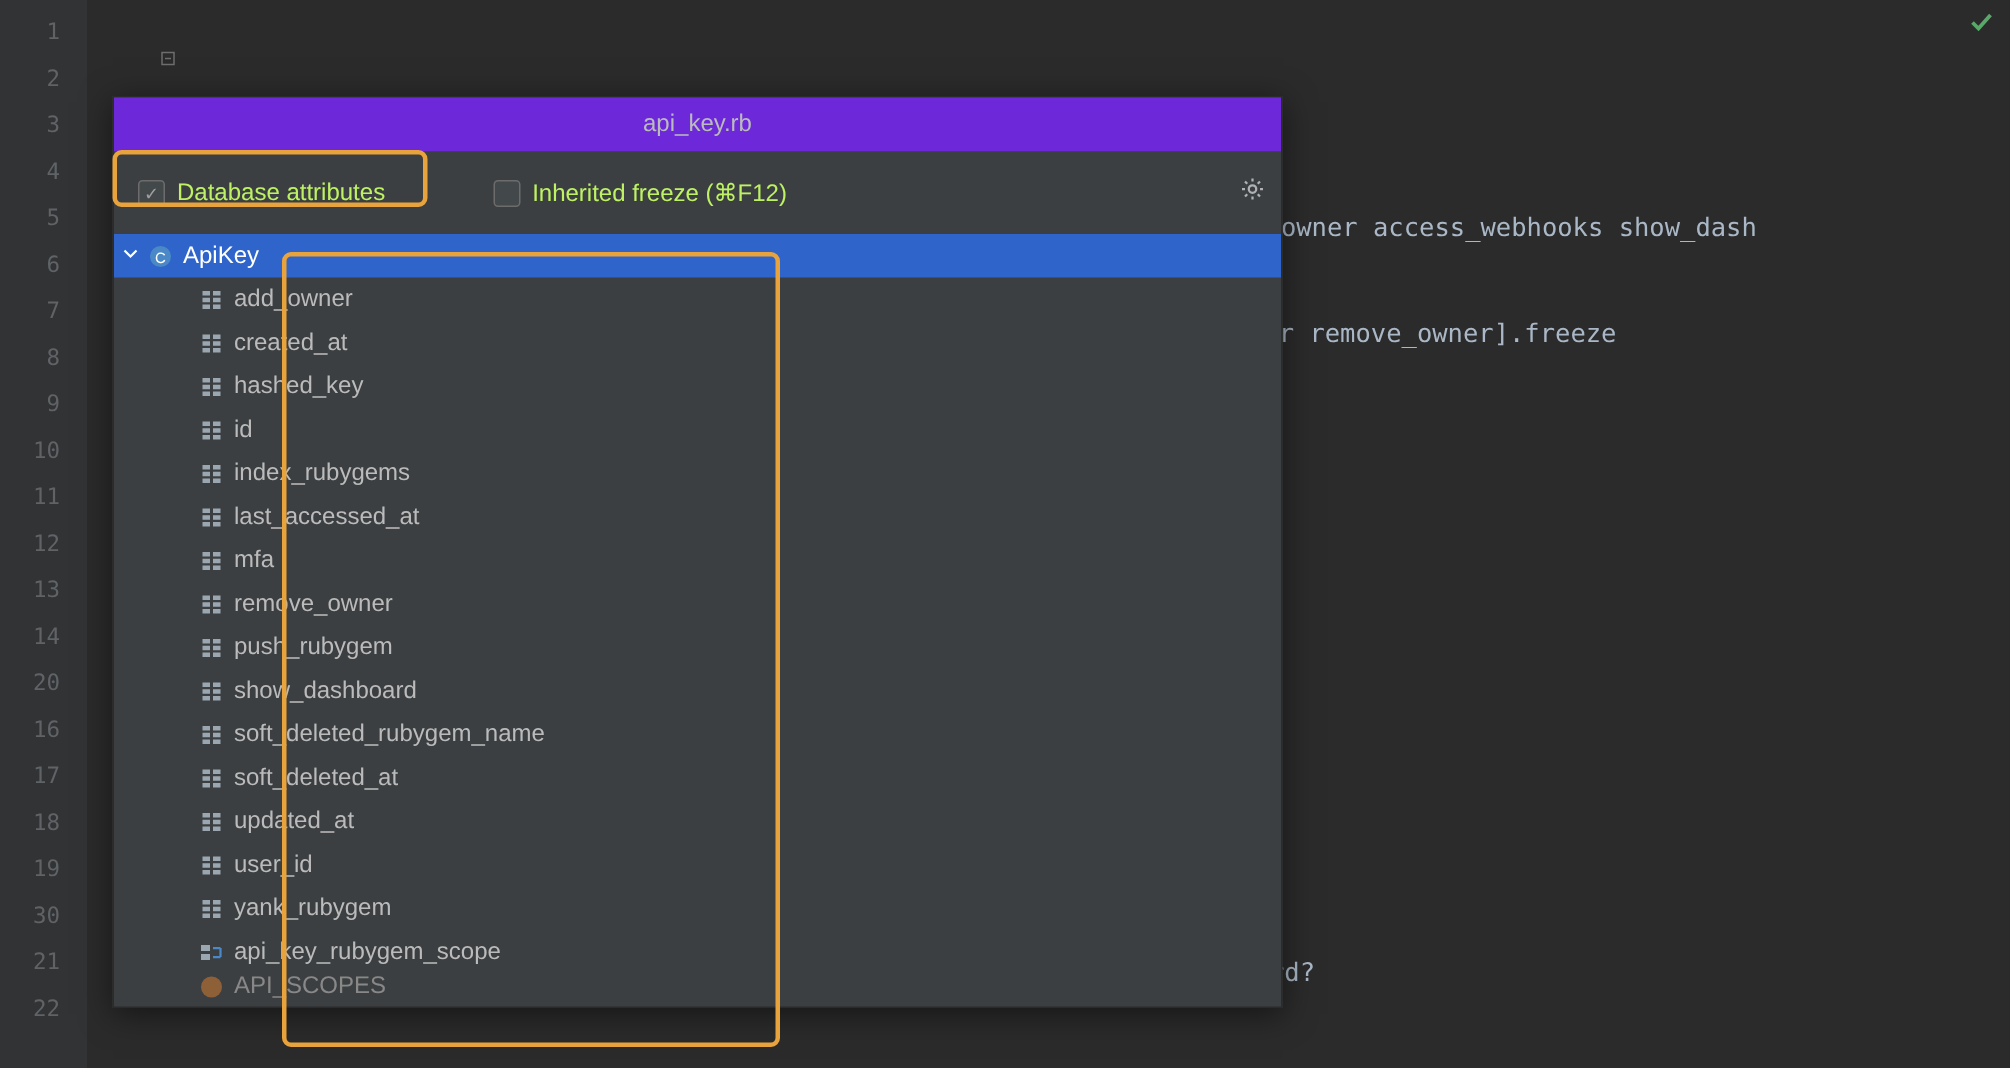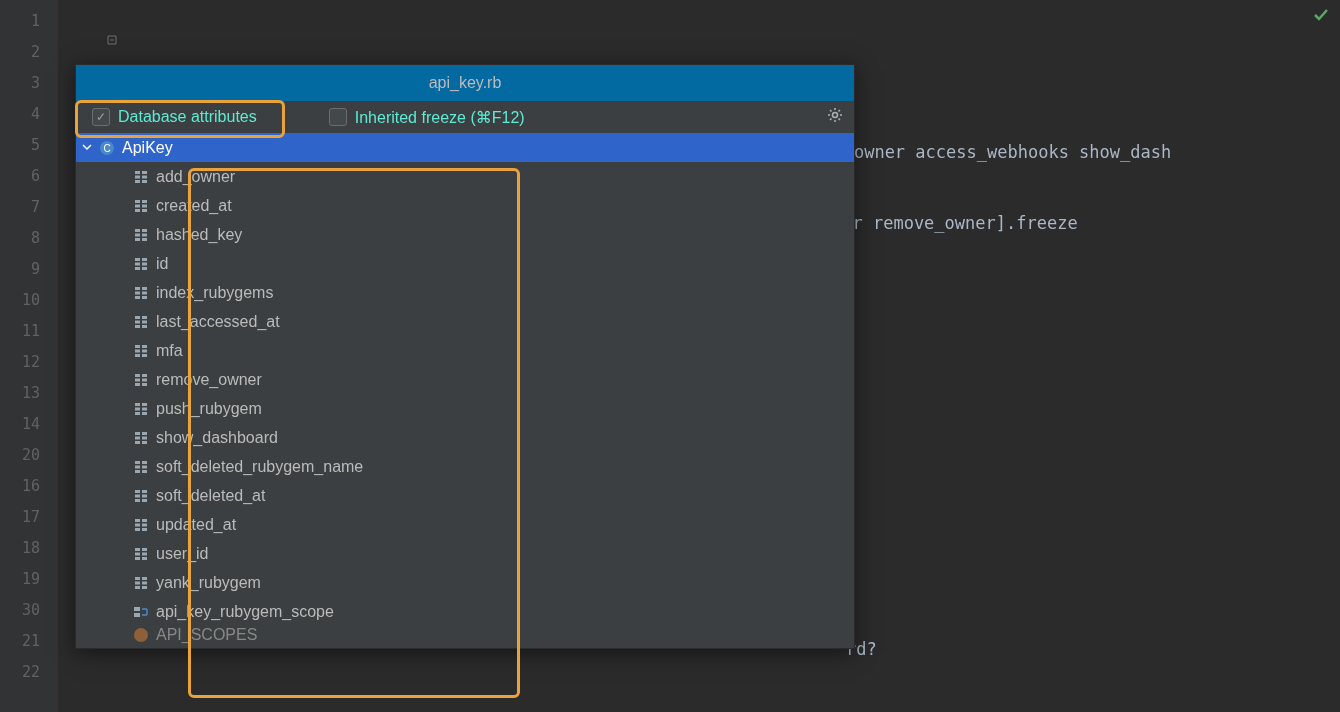--- a/index.html
+++ b/index.html
@@ -65,34 +65,34 @@
     left: 75px;
     top: 64px;
     width: 780px;
     background: #3c3f41;
     border: 1px solid #2b2b2b;
     box-shadow: 0 4px 20px rgba(0,0,0,0.5);
     font-family: -apple-system, "Segoe UI", Arial, sans-serif;
     font-size: 16px;
   }
   .popup-title {
-    background: #0369a1;
+    background: #6d28d9;
     height: 36px;
     line-height: 36px;
     text-align: center;
     color: #bbbbbb;
     font-size: 16px;
   }
   .popup-toolbar {
     background: #3c3f41;
-    height: 32px;
+    height: 55px;
     display: flex;
     align-items: center;
     padding: 16px 10px;
-    color: #5eead4;
+    color: #bef264;
     position: relative;
   }
   .checkbox-group {
     display: flex;
     align-items: center;
     gap: 8px;
     padding: 4px 6px;
     border-radius: 3px;
   }
   .checkbox-group.highlighted {

